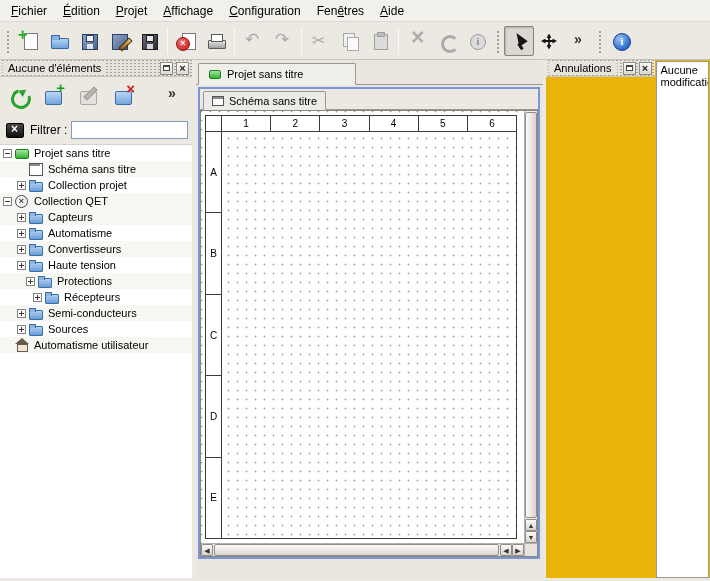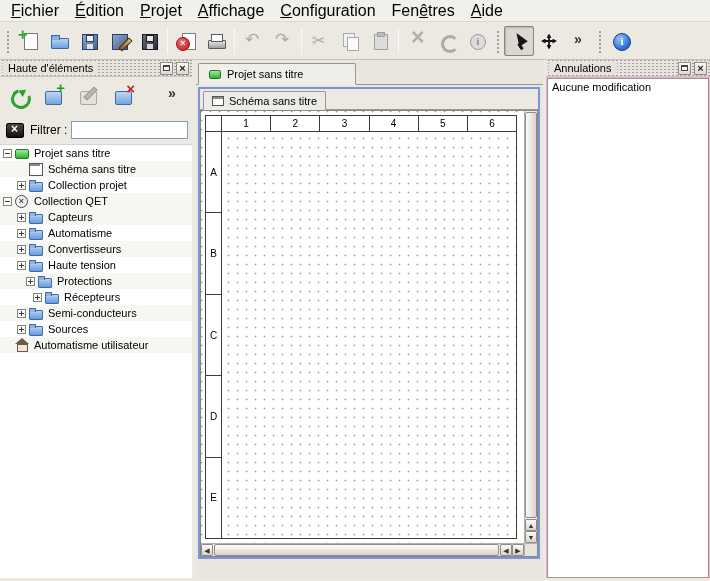--- a/index.html
+++ b/index.html
@@ -4,21 +4,21 @@
 <style>
   *{margin:0;padding:0;box-sizing:border-box;}
   html,body{width:710px;height:581px;overflow:hidden;background:#ece9e2;}
   body{font-family:"Liberation Sans","DejaVu Sans",sans-serif;font-size:12px;color:#000;}
   button{font:inherit;background:none;border:none;padding:0;color:inherit;}
 
   .app{width:710px;height:581px;display:flex;flex-direction:column;background:#ece9e2;}
 
   
   .menubar{height:22px;display:flex;align-items:center;padding-left:3px;background:#f2f0ea;border-bottom:1px solid #dcd9d2;}
-  .menu-item{padding:3px 8px;font-size:16px;white-space:nowrap;}
+  .menu-item{padding:3px 8px;font-size:12px;white-space:nowrap;}
   .menu-item u{text-decoration:underline;}
 
   
   .toolbar{height:38px;display:flex;align-items:center;padding:0 2px;background:#ece9e2;border-bottom:1px solid #c6c3bc;}
   .tb-grip{width:6px;height:24px;margin:0 3px;background-image:radial-gradient(#a29f98 1px,transparent 1.2px);background-size:4px 4px;background-position:1px 1px;}
   .tb-sep{width:1px;height:26px;background:#b3b0a9;border-right:1px solid #fbfaf7;margin:0 3px;}
   .tb-btn{width:30px;height:30px;display:flex;align-items:center;justify-content:center;border:1px solid transparent;border-radius:2px;position:relative;flex:none;}
   .tb-btn.checked{background:#dbd8d1;border:1px solid #87847c;box-shadow:inset 1px 1px 2px rgba(0,0,0,.18);}
 
   .icon{position:relative;display:inline-block;width:20px;height:20px;}
@@ -64,21 +64,21 @@
   .icon-filter-clear::after{content:"\00d7";position:absolute;left:6px;top:2px;color:#fff;font-size:12px;font-weight:bold;}
 
   
   .main{flex:1;display:flex;overflow:hidden;padding-bottom:3px;}
   .splitter{flex:none;background:#ece9e2;}
   .splitter.s1{width:4px;}
   .splitter.s2{width:3px;}
 
   
   .left-dock{width:192px;flex:none;display:flex;flex-direction:column;background:#ece9e2;}
-  .right-dock{width:164px;flex:none;display:flex;flex-direction:column;background:#f9a8d4;}
+  .right-dock{width:164px;flex:none;display:flex;flex-direction:row;background:#eab308;}
   .dock-header{height:17px;flex:none;display:flex;align-items:center;gap:3px;padding:0 3px;background-color:#e7e4dd;background-image:radial-gradient(#a5a29b 1px,transparent 1.2px);background-size:4px 3px;background-position:1px 5px;border-bottom:1px solid #cac7c0;}
   .dock-title{font-size:11px;background:#e7e4dd;padding:0 5px;white-space:nowrap;}
   .dock-spacer{flex:1;}
   .dock-btn{width:13px;height:13px;flex:none;border:1px solid #8f8c85;background:linear-gradient(#fcfbf9,#dcd9d2);display:flex;align-items:center;justify-content:center;position:relative;}
   .float-glyph{width:7px;height:6px;border:1px solid #444;border-top-width:2px;background:#fff;}
   .close-glyph::before{content:"\00d7";font-size:11px;font-weight:bold;color:#222;line-height:1;}
 
   .panel-toolbar{height:36px;flex:none;display:flex;align-items:center;gap:9px;padding:0 6px;}
   .pt-btn{width:26px;height:26px;display:flex;align-items:center;justify-content:center;border:1px solid transparent;border-radius:2px;flex:none;}
   .pt-spacer{flex:1;}
@@ -221,21 +221,21 @@
       <span class="tb-grip"></span>
       <button class="tb-btn">
         <span class="icon icon-info-blue"></span>
       </button>
     </div>
 
   <div class="main">
 
     <div class="left-dock">
       <div class="dock-header">
-        <span class="dock-title">Haute d'éléments</span>
+        <span class="dock-title">Aucune d'éléments</span>
         <span class="dock-spacer"></span>
         <button class="dock-btn">
             <span class="float-glyph"></span>
           </button>
         <button class="dock-btn">
             <span class="close-glyph"></span>
           </button>
       </div>
       <div class="panel-toolbar">
           <button class="pt-btn">

